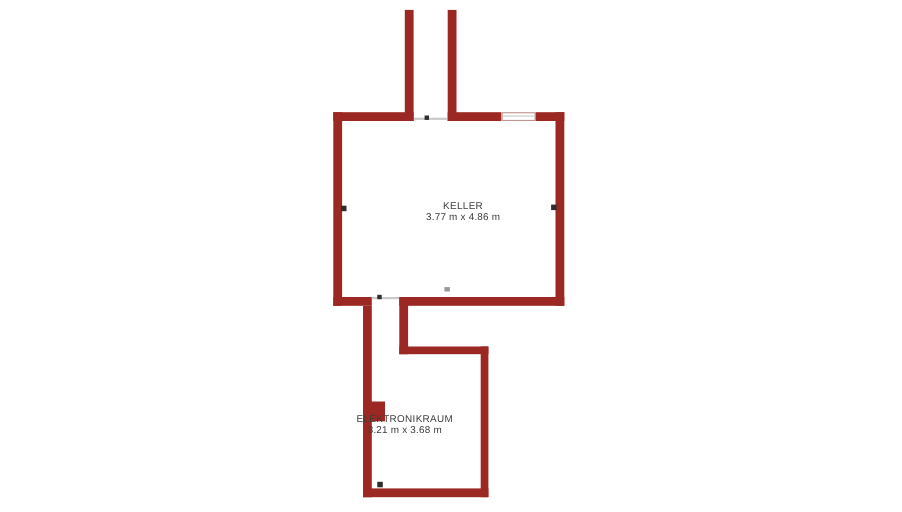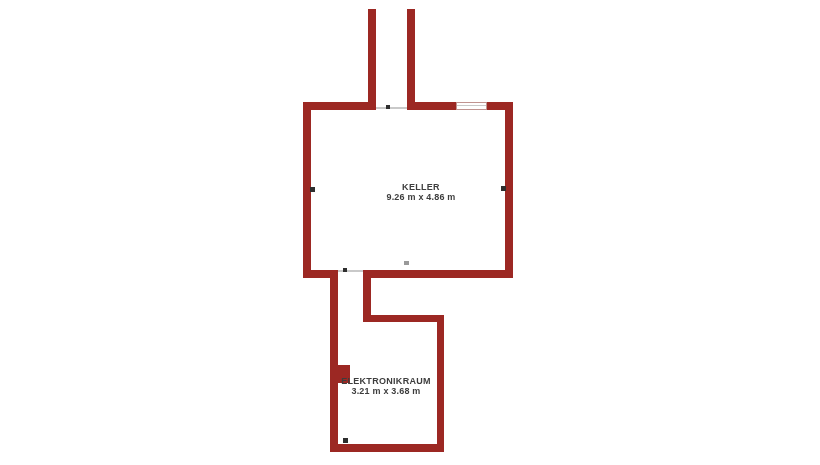--- a/index.html
+++ b/index.html
@@ -2,21 +2,20 @@
 <html style="--wall: #9C2823; --background: #FFFFFF; --label: #3D3D3D; --threshold: #C9C9C9; --marker: #2E2E2E; --window-frame: #C09490; --window-line: #C9C9C9;"><head>
 <meta charset="utf-8">
 <style>
   html,body{margin:0;padding:0;background:#fff;}
   #stage{
     position:relative;
     width:820px;height:461px;
     background:var(--background,#fff);
     overflow:hidden;
     font-family:"Liberation Sans", sans-serif;
-    font-weight:bold;
   }
   .wall{position:absolute;background:var(--wall,#9c2823);}
   .pillar{position:absolute;background:var(--wall,#9c2823);}
   .threshold{position:absolute;height:2px;background:var(--threshold,#c9c9c9);}
   .marker{position:absolute;background:var(--marker,#2e2e2e);}
   .marker.faint{background:#999;}
   .window{
     position:absolute;
     background:#fff;
     border:1px solid var(--window-frame,#c09490);
@@ -63,30 +62,30 @@
   <div class="wall" style="left:363px;top:270px;width:150px;height:8px;"></div>
   <div class="threshold" style="left:338px;top:270px;width:25px;"></div>
   <div class="marker" style="left:343px;top:268px;width:4px;height:4px;"></div>
 
   <div class="marker" style="left:310px;top:187px;width:5px;height:5px;"></div>
   <div class="marker" style="left:501px;top:186px;width:5px;height:5px;"></div>
   <div class="marker faint" style="left:404px;top:261px;width:5px;height:4px;"></div>
 
   <div class="room-label" style="left:321px;top:182px;">
     <div class="room-name">KELLER</div>
-    <div class="room-size">9.26 m x 4.86 m</div>
+    <div class="room-size">3.77 m x 4.86 m</div>
   </div>
 
   <div class="wall" style="left:330px;top:278px;width:8px;height:174px;"></div>
   <div class="wall" style="left:363px;top:270px;width:8px;height:52px;"></div>
   <div class="wall" style="left:363px;top:315px;width:81px;height:7px;"></div>
   <div class="wall" style="left:437px;top:315px;width:7px;height:137px;"></div>
   <div class="wall" style="left:330px;top:444px;width:114px;height:8px;"></div>
 
   <div class="pillar" style="left:336px;top:365px;width:14px;height:18px;"></div>
   <div class="marker" style="left:343px;top:438px;width:5px;height:5px;"></div>
 
-  <div class="room-label" style="left:286px;top:376px;">
+  <div class="room-label" style="left:268px;top:376px;">
     <div class="room-name">ELEKTRONIKRAUM</div>
     <div class="room-size">3.21 m x 3.68 m</div>
   </div>
 
 </div>
 
 </body></html>

